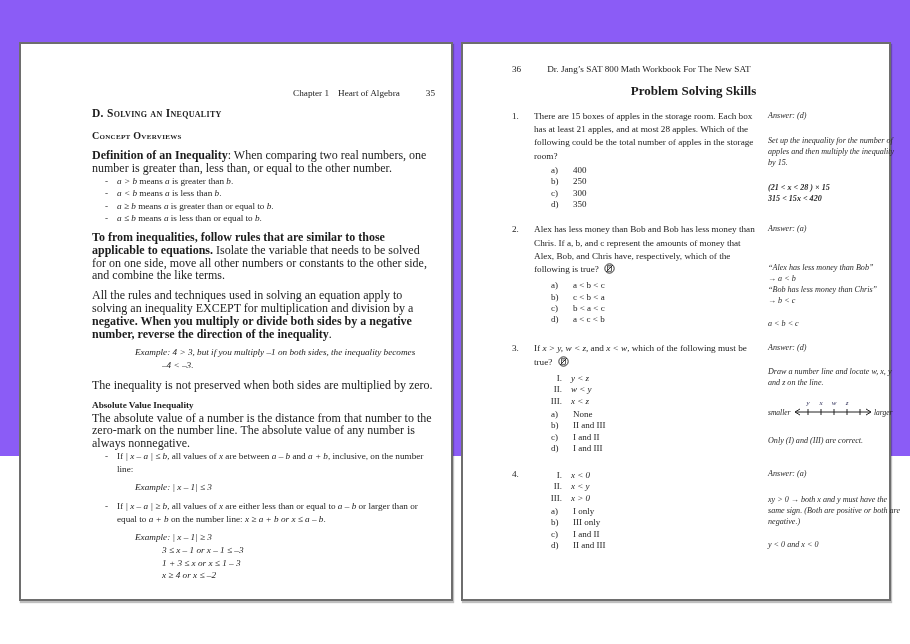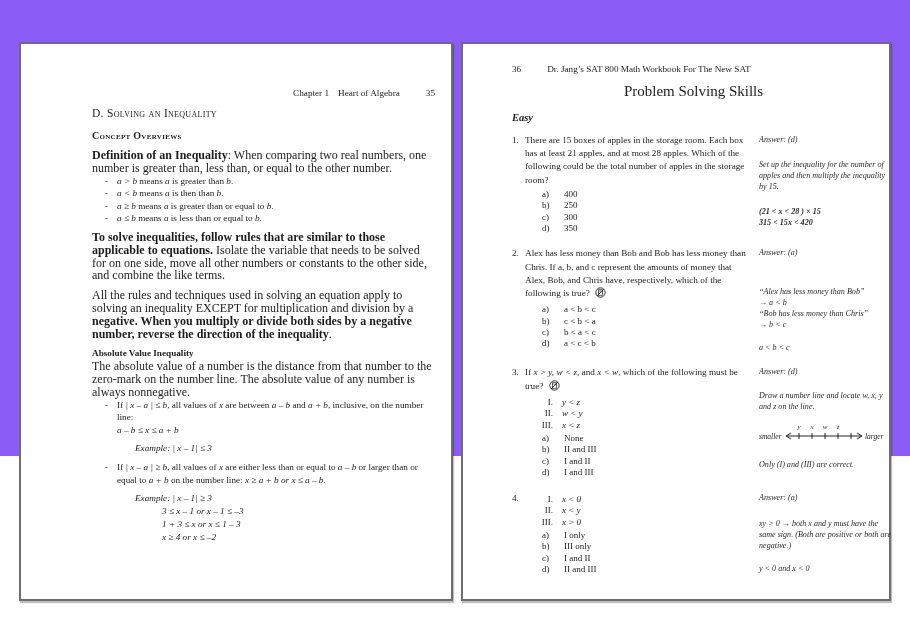--- a/index.html
+++ b/index.html
@@ -11,40 +11,40 @@
   .page-left  { left:19px;  width:434px; padding:20px 16px 0 71px; }
   .page-right { left:461px; width:430px; padding:20px 14px 0 49px; }
 
   .rb { font-weight:bold; }
   .ri { font-style:italic; }
 
   
   .lp-header { display:flex; justify-content:flex-end; align-items:baseline; font-size:9.2px; }
   .lp-header .t2 { margin-left:9px; }
   .lp-header .pn { margin-left:26px;margin-top:24px; }
-  .sec-title { margin-top:9px; font-variant:small-caps; font-weight:normal; font-size:11.5px; letter-spacing:0.3px; }
+  .sec-title { margin-top:9px; font-variant:small-caps; font-weight:bold; font-size:11.5px; letter-spacing:0.3px; }
   .sub-title { margin-top:11px; font-variant:small-caps; font-weight:bold; font-size:10px; letter-spacing:0.3px; }
   .body { font-size:12px; line-height:12.8px; }
   .mt8 { margin-top:8px; } .mt6 { margin-top:6px; } .mt7 { margin-top:7px; }
   .dash-list { padding-left:13px; }
   .dash-item { display:flex; font-size:9.2px; line-height:12.6px; }
   .dash-item .dash { width:12px; flex:none; }
   .abs-title { font-size:9.2px; font-weight:bold; line-height:12.8px; }
   .example { margin-left:43px; font-size:9.2px; line-height:12.8px; font-style:italic; }
   .ex-cont { margin-left:27px; white-space:pre-line; }
   .math-line { font-style:italic; }
 
   
   .rp-header { display:flex; align-items:flex-start; font-size:9.2px; }
   .rp-header .bt { margin-left:26px; }
-  .rp-title { margin-top:9px; text-align:center; font-weight:normal; font-size:15px; }
+  .rp-title { margin-top:9px; text-align:center; font-weight:bold; font-size:13px; }
   .rp-easy { margin-top:12px; font-weight:bold; font-style:italic; font-size:10.5px; }
   .question { display:flex; margin-top:12px; }
   .q-num { width:13px; flex:none; font-size:9.2px; line-height:13.2px; }
-  .q-body { width:226px; flex:none; font-size:9.2px; line-height:13.2px; }
+  .q-body { width:226px; flex:none; font-size:9.2px; line-height:13.2px;margin-left:9px; }
   .q-options { margin-left:17px; margin-top:2px; }
   .opt { display:flex; font-size:9px; line-height:11.4px; }
   .opt-label { width:13px; flex:none; margin-right:9px; }
   .roman-list { margin-left:8px; margin-top:2px; }
   .roman { display:flex; font-size:9px; line-height:11.4px; }
   .roman-label { width:20px; flex:none; text-align:right; }
   .roman-text { margin-left:9px; font-style:italic; }
   .q-answer { margin-left:8px; width:133px; flex:none; font-size:8.1px; font-style:italic;
               line-height:11px; color:#2a2a2a; }
   .note { white-space:pre-line; }
@@ -71,46 +71,50 @@
 
     <p class="body mt8"><span class="rb">Definition of an Inequality</span><span>: When comparing two real numbers, one number is greater than, less than, or equal to the other number.</span></p>
 
     <div class="dash-list">
       <div class="dash-item">
           <span class="dash">-</span>
           <span><span class="ri">a &gt; b</span><span> means </span><span class="ri">a</span><span> is greater than </span><span class="ri">b</span><span>.</span></span>
         </div>
       <div class="dash-item">
           <span class="dash">-</span>
-          <span><span class="ri">a &lt; b</span><span> means </span><span class="ri">a</span><span> is then than </span><span class="ri">b</span><span>.</span></span>
+          <span><span class="ri">a &lt; b</span><span> means </span><span class="ri">a</span><span> is less than </span><span class="ri">b</span><span>.</span></span>
         </div>
       <div class="dash-item">
           <span class="dash">-</span>
           <span><span class="ri">a ≥ b</span><span> means </span><span class="ri">a</span><span> is greater than or equal to </span><span class="ri">b</span><span>.</span></span>
         </div>
       <div class="dash-item">
           <span class="dash">-</span>
           <span><span class="ri">a ≤ b</span><span> means </span><span class="ri">a</span><span> is less than or equal to </span><span class="ri">b</span><span>.</span></span>
         </div>
     </div>
 
-    <p class="body mt6"><span class="rb">To solve inequalities, follow rules that are similar to those applicable to equations.</span><span> Isolate the variable that needs to be solved for on one side, move all other numbers or constants to the other side, and combine the like terms.</span></p>
+    <p class="body mt6"><span class="rb">To from inequalities, follow rules that are similar to those applicable to equations.</span><span> Isolate the variable that needs to be solved for on one side, move all other numbers or constants to the other side, and combine the like terms.</span></p>
     <p class="body mt7"><span>All the rules and techniques used in solving an equation apply to solving an inequality EXCEPT for multiplication and division by a </span><span class="rb">negative. When you multiply or divide both sides by a negative number, reverse the direction of the inequality</span><span>.</span></p>
 
-
+    <div class="example mt6">
+      <div><span>Example:</span> <span>4 &gt; 3, but if you multiply –1 on both sides, the inequality becomes</span></div>
+      <div class="ex-cont">–4 &lt; –3.</div>
+    </div>
+
+    <p class="body mt7">The inequality is not preserved when both sides are multiplied by zero.</p>
 
     <div class="abs-title mt7">Absolute Value Inequality</div>
     <p class="body">The absolute value of a number is the distance from that number to the zero-mark on the number line. The absolute value of any number is always nonnegative.</p>
 
     <div class="dash-list">
       <div class="dash-item">
         <span class="dash">-</span>
         <div>
           <span><span>If </span><span class="ri">| x – a | ≤ b</span><span>, all values of </span><span class="ri">x</span><span> are between </span><span class="ri">a – b</span><span> and </span><span class="ri">a + b</span><span>, inclusive, on the number line:</span></span>
-          <div class="math-line">a – b ≤ x ≤ a + b</div>
         </div>
       </div>
     </div>
 
     <div class="example mt6">
       <div><span>Example:</span> <span>| x – 1| ≤ 3</span></div>
     </div>
 
     <div class="dash-list mt6">
       <div class="dash-item">
@@ -127,21 +131,20 @@
     </div>
   </div>
 
   <div class="page page-right">
     <div class="rp-header">
       <span>36</span>
       <span class="bt">Dr. Jang’s SAT 800 Math Workbook For The New SAT</span>
     </div>
 
     <div class="rp-title">Problem Solving Skills</div>
-    <div class="rp-easy">Easy</div>
 
     <div class="question" style="margin-top:11px;">
       <span class="q-num">1.</span>
       <div class="q-body">
         <p class="q-text"><span><span>There are 15 boxes of apples in the storage room. Each box has at least 21 apples, and at most 28 apples. Which of the following could be the total number of apples in the storage room?</span></span></p>
         <div class="q-options">
           <div class="opt">
               <span class="opt-label">a)</span>
               <span>400</span>
             </div>

